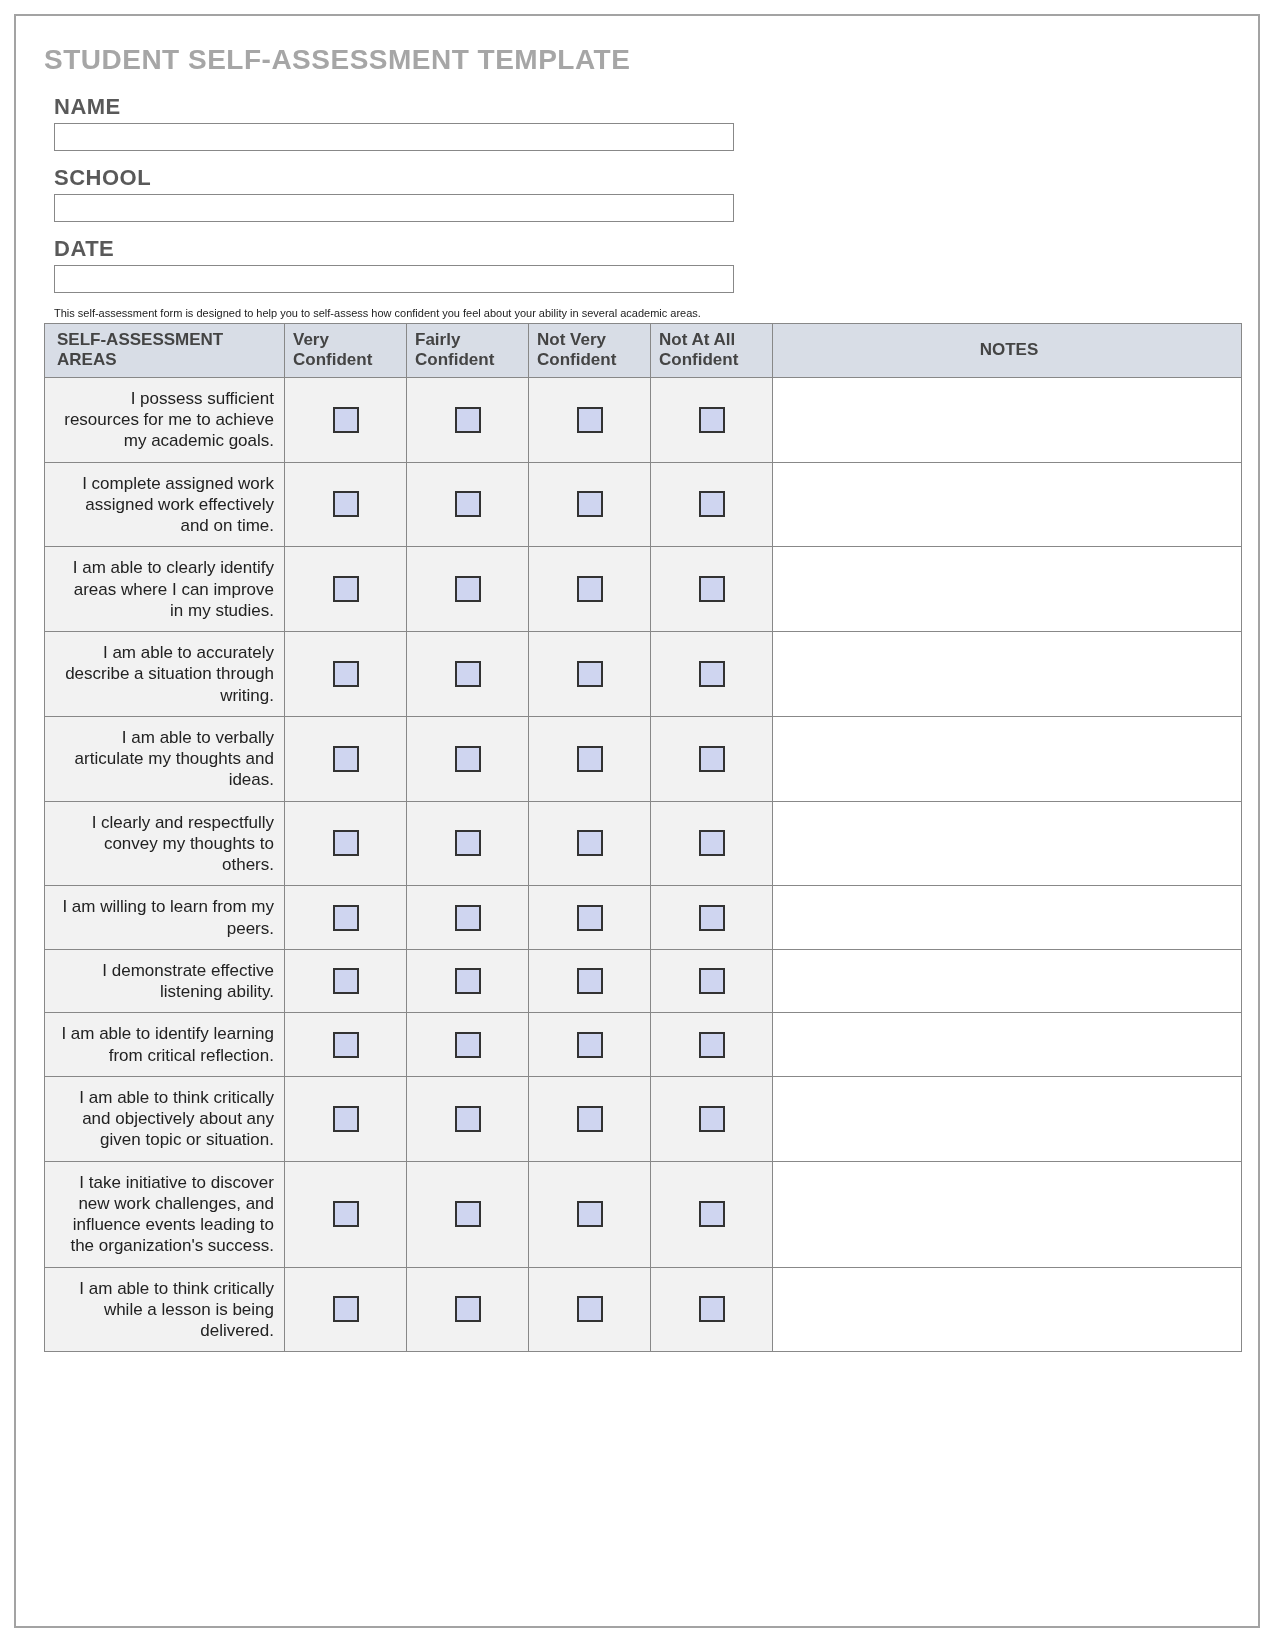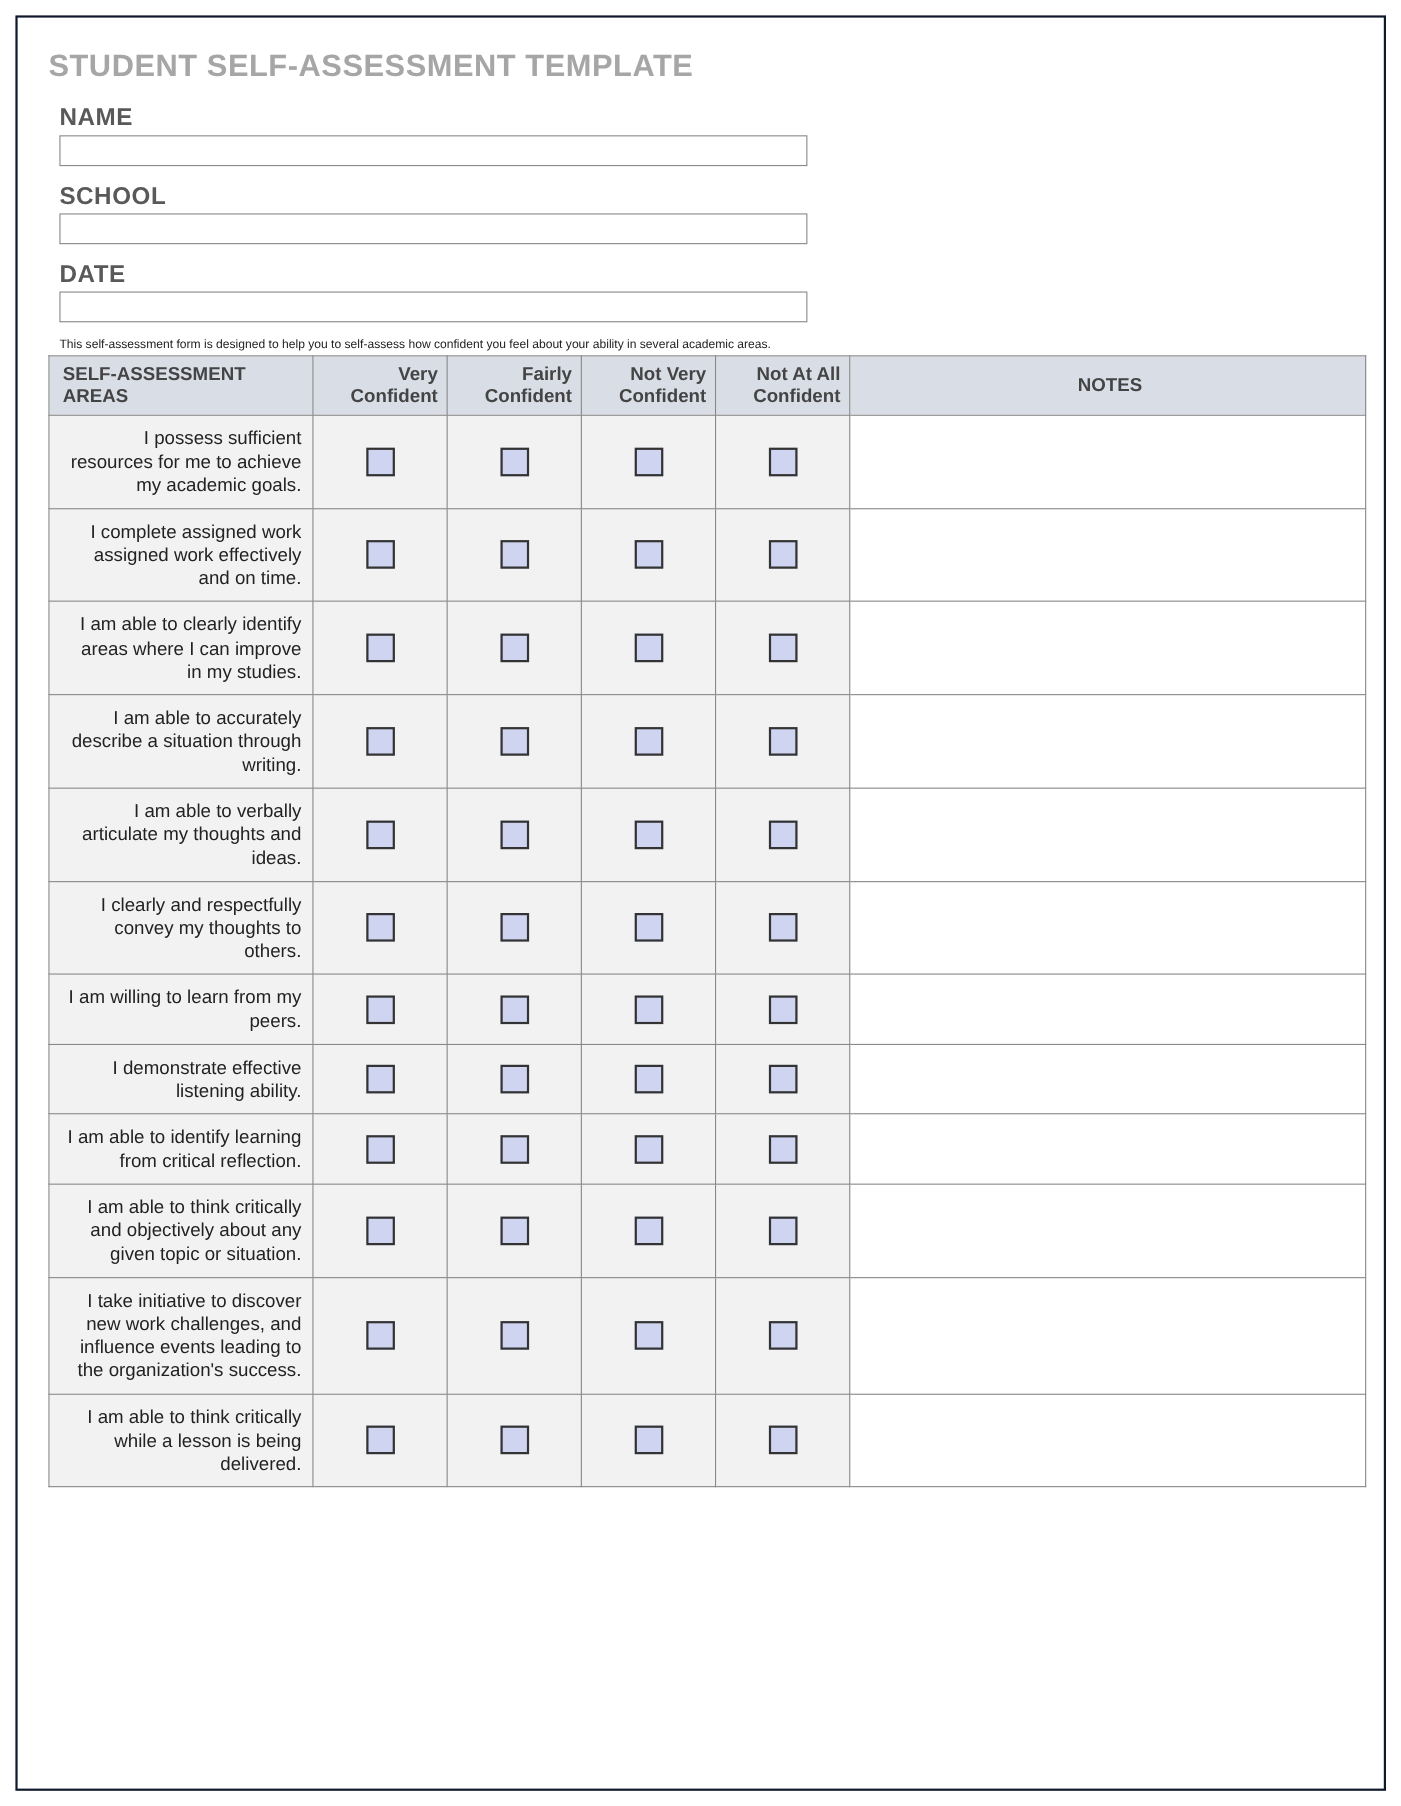--- a/index.html
+++ b/index.html
@@ -9,21 +9,21 @@
     background: #a8a8a8;
     font-family: "Century Gothic", "Apple Gothic", "Avant Garde", Futura, sans-serif;
   }
   .page {
     background: #fff;
     width: 1274px;
     margin: 0 auto;
     padding: 14px;
   }
   .inner {
-    border: 2px solid #0f172a;
+    border: 2px solid #a3a3a3;
     padding: 28px 16px 10px 28px;
     min-height: 1614px;
   }
   .title {
     color: #a6a6a6;
     font-size: 28px;
     font-weight: bold;
     letter-spacing: 0.5px;
     margin: 0 0 18px 0;
   }
@@ -61,21 +61,21 @@
   table.assessment th, table.assessment td {
     border: 1px solid #888;
     vertical-align: middle;
   }
   table.assessment thead th {
     background: #d8dde6;
     color: #444;
     font-weight: bold;
     font-size: 17px;
     padding: 6px 8px;
-    text-align: right;
+    text-align: left;
     line-height: 1.2;
   }
   table.assessment thead th.areas-head {
     text-align: left;
     padding-left: 12px;
   }
   table.assessment thead th.notes-head {
     text-align: center;
     padding-left: 12px;
   }

